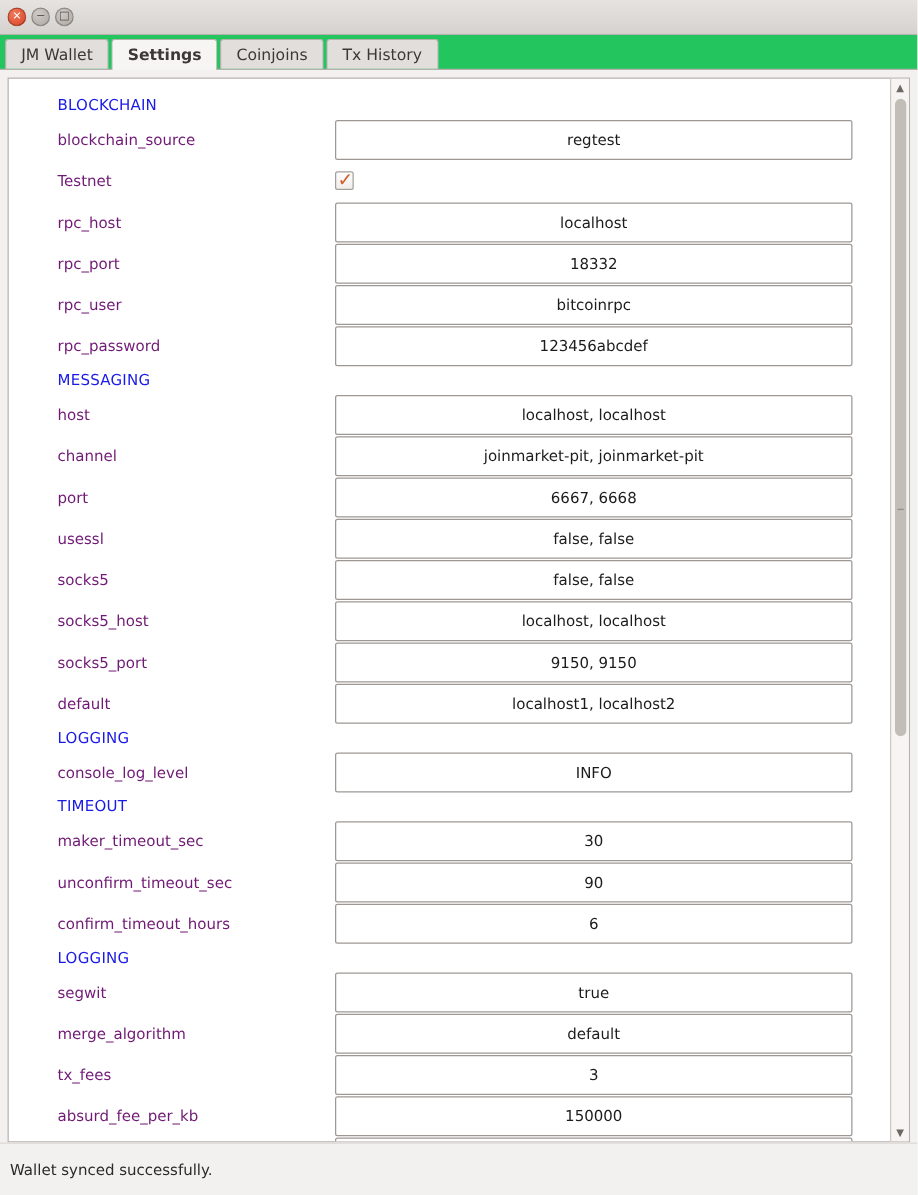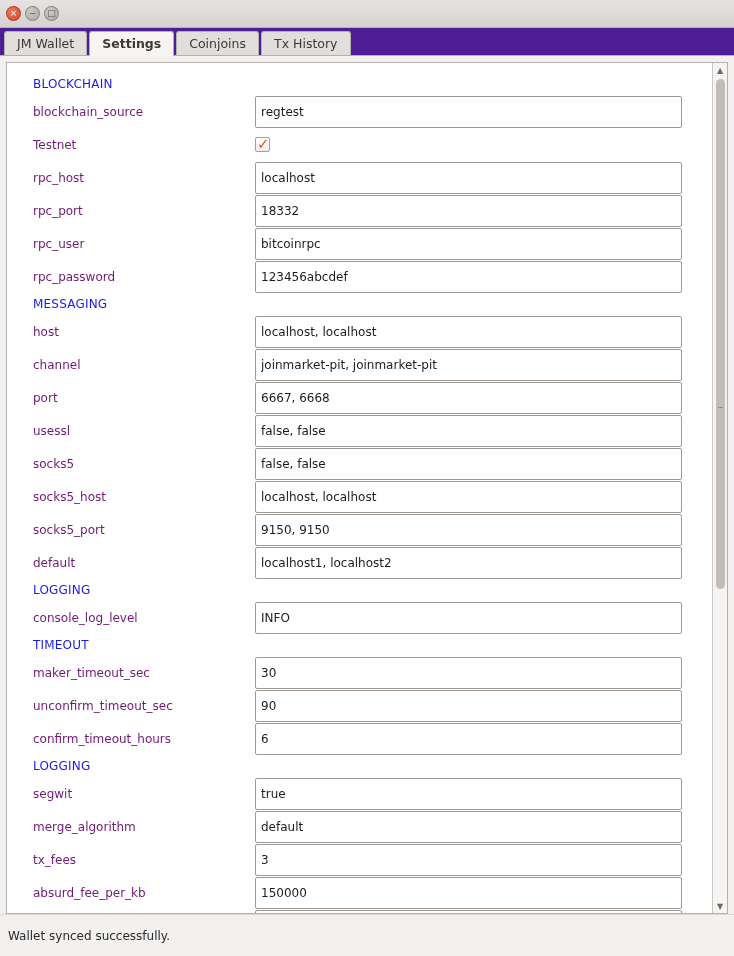--- a/index.html
+++ b/index.html
@@ -68,21 +68,21 @@
   .menu-item {
     padding: 2px 8px;
     font-size: 13px;
     color: #2e2a26;
     font-weight: bold;
   }
   .menu-item.plain { font-weight: normal; }
   
   .tabbar {
     height: 28px;
-    background: #4c1d95;
+    background: #22c55e;
     display: flex;
     align-items: flex-end;
     padding: 0 4px;
     box-sizing: border-box;
     border-bottom: 1px solid #b6b0ac;
     flex: 0 0 auto;
   }
   .tab {
     height: 24px;
     line-height: 23px;
@@ -115,21 +115,21 @@
     height: 100%;
     background: #ffffff;
     border: 1px solid #b6b0ac;
     box-sizing: border-box;
     position: relative;
     display: flex;
   }
   .settings-scroll {
     flex: 1 1 auto;
     overflow: hidden;
-    padding: 10px 0 0 4px;
+    padding: 10px 0 0 17px;
     box-sizing: border-box;
   }
   .section-title {
     color: #1a1ae6;
     font-size: 12px;
     padding: 4px 0 4px 22px;
     letter-spacing: 0.2px;
   }
   .row {
     display: flex;
@@ -153,20 +153,21 @@
     height: 32px;
     box-sizing: border-box;
     border: 1px solid #9d9894;
     border-radius: 2px;
     padding: 0 5px;
     font-family: "DejaVu Sans", sans-serif;
     font-size: 12px;
     color: #1c1c1c;
     background: #ffffff;
     outline: none;
+    text-align: center;
   }
   .checkbox {
     width: 15px;
     height: 15px;
     border: 1px solid #a49e99;
     border-radius: 2px;
     background: linear-gradient(to bottom, #ffffff, #f0edeb);
     position: relative;
     box-sizing: border-box;
   }

